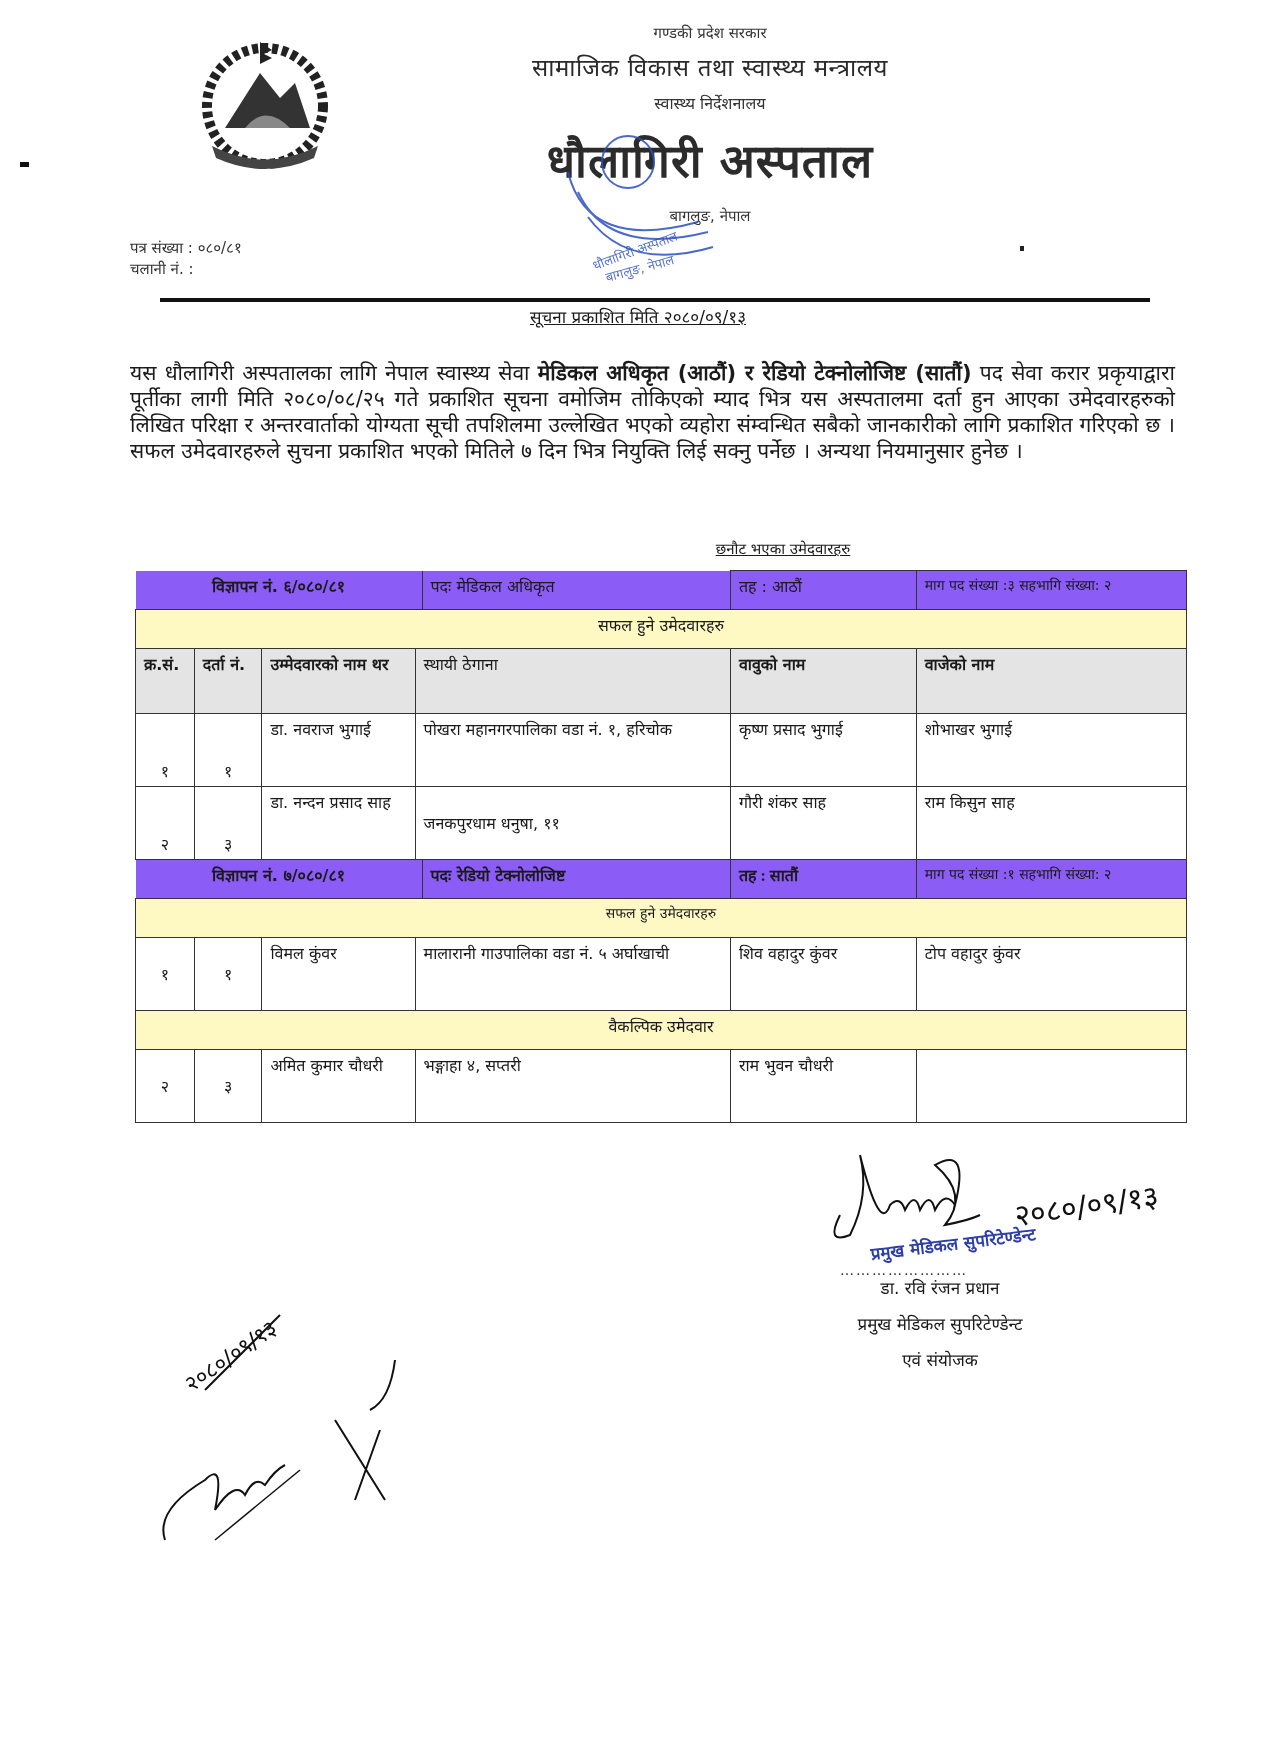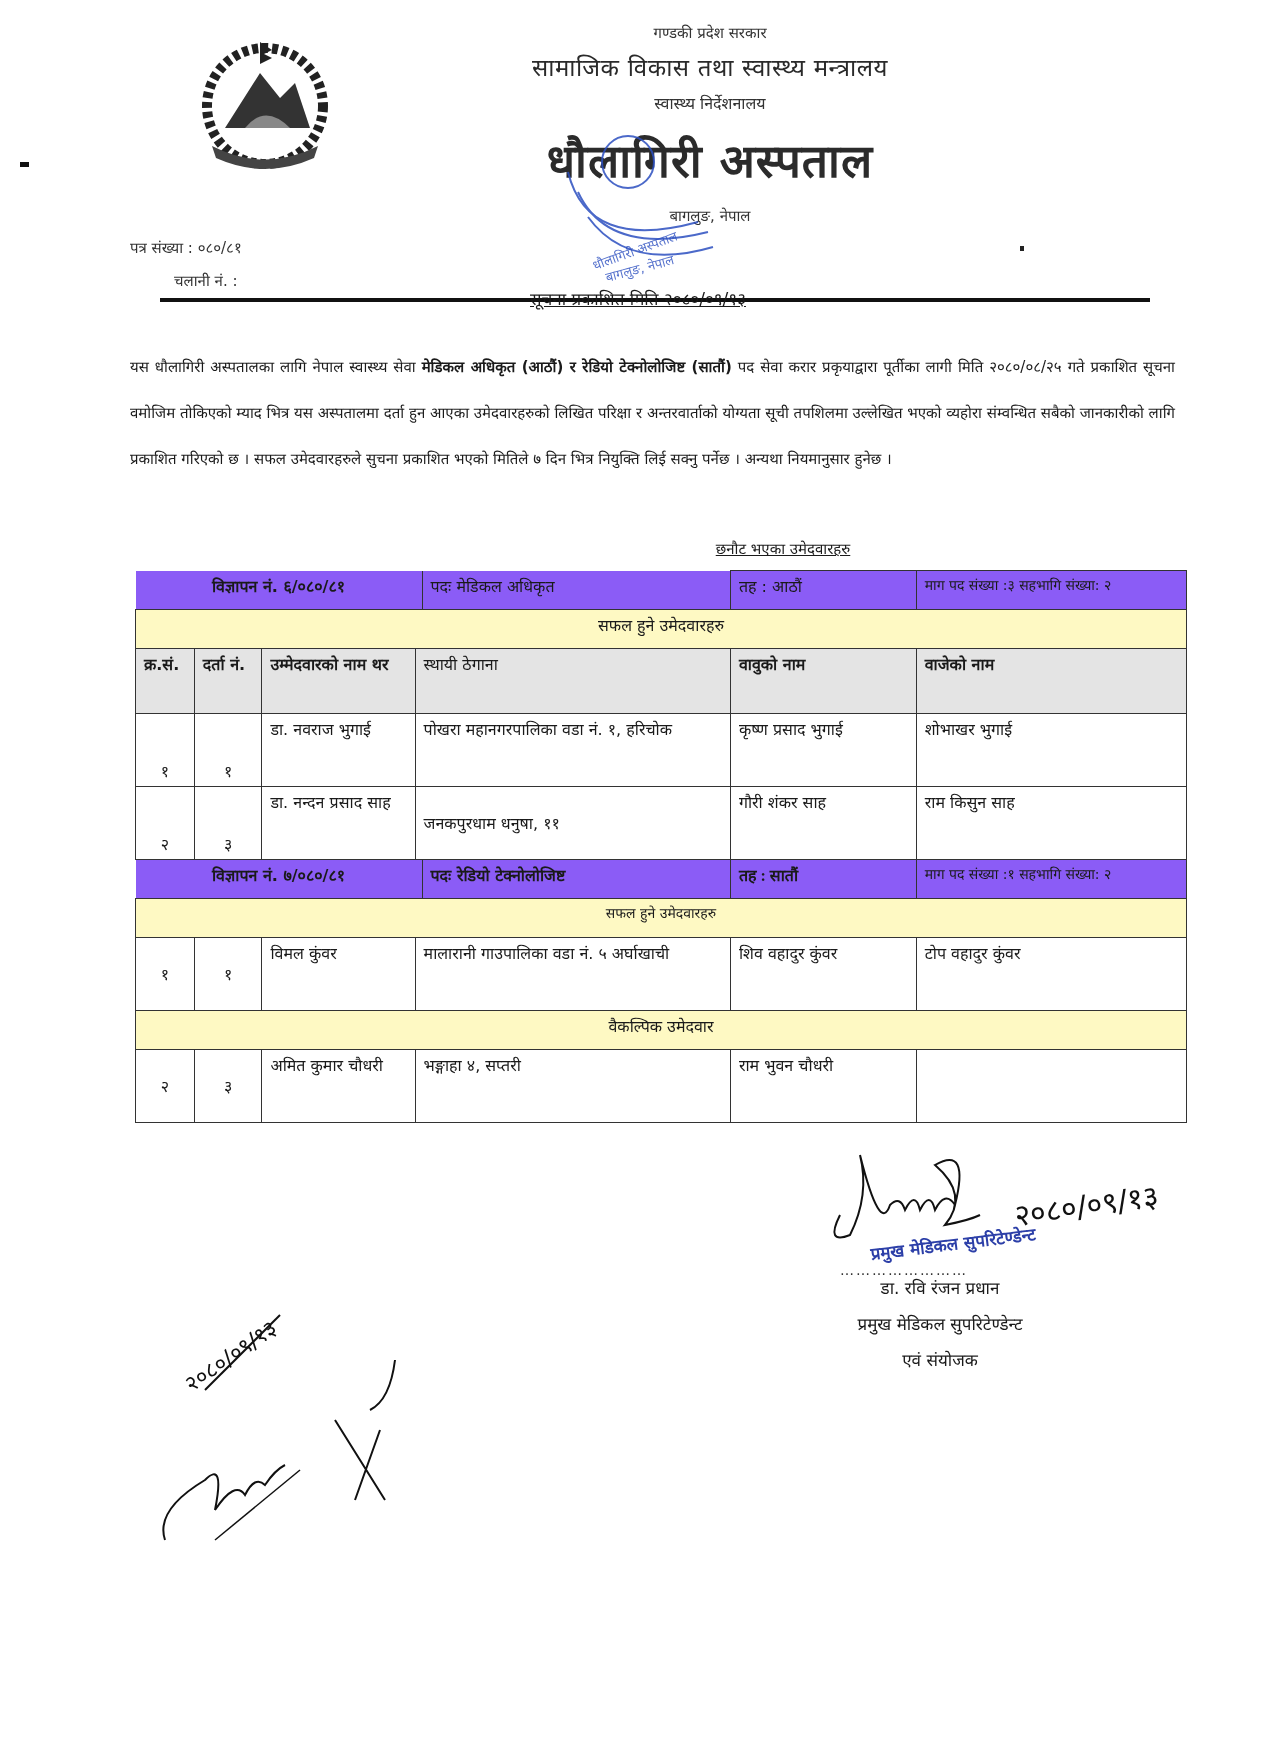--- a/index.html
+++ b/index.html
@@ -8,25 +8,25 @@
   .abs { position: absolute; }
   .emblem { left: 190px; top: 28px; width: 150px; height: 150px; }
   .hdr-line { left: 400px; width: 620px; text-align: center; color: #333; }
   .hdr1 { top: 22px; font-size: 15px; }
   .hdr2 { top: 50px; font-size: 24px; color: #2a2a2a; letter-spacing: 0.5px; }
   .hdr3 { top: 92px; font-size: 16px; }
   .hdr4 { top: 128px; font-size: 46px; font-weight: bold; color: #2b2b2b; letter-spacing: 1px; }
   .hdr5 { top: 205px; font-size: 15px; }
   .stamp { left: 548px; top: 132px; width: 190px; height: 150px; }
   .ref { left: 130px; font-size: 15px; color: #333; }
-  .ref1 { top: 237px; } .ref2 { top: 270px; margin-left: 44px; }
+  .ref1 { top: 237px; } .ref2 { top: 258px; }
   .rule { left: 160px; top: 298px; width: 990px; height: 4px; background: #111; }
-  .notice-date { left: 0; width: 1276px; top: 287px; text-align: center; font-size: 17px; }
+  .notice-date { left: 0; width: 1276px; top: 305px; text-align: center; font-size: 17px; }
   .notice-date span { text-decoration: underline; }
-  .para { left: 130px; top: 344px; width: 1045px; font-size: 15px; line-height: 46px; text-align: justify; }
+  .para { left: 130px; top: 360px; width: 1045px; font-size: 21px; line-height: 26px; text-align: justify; }
   .para b { font-weight: bold; }
   .table-title { left: 0; width: 1276px; top: 538px; text-align: center; font-size: 15px; padding-left: 290px; box-sizing: border-box; }
   .table-title span { text-decoration: underline; }
   table.main { position: absolute; left: 135px; top: 570px; width: 1052px; border-collapse: collapse; font-size: 16px; }
   table.main td { border: 1.5px solid #333; padding: 4px 8px; vertical-align: top; }
   .ad-row td { background: #8b5cf6; height: 30px; vertical-align: middle; }
   .sec-row td { background: #fef9c3; text-align: center; height: 30px; vertical-align: middle; }
   .col-hdr td { background: #e4e4e4; font-weight: bold; vertical-align: middle; height: 56px; }
   .data-row td { height: 64px; }
   .num { text-align: center; vertical-align: bottom !important; }

